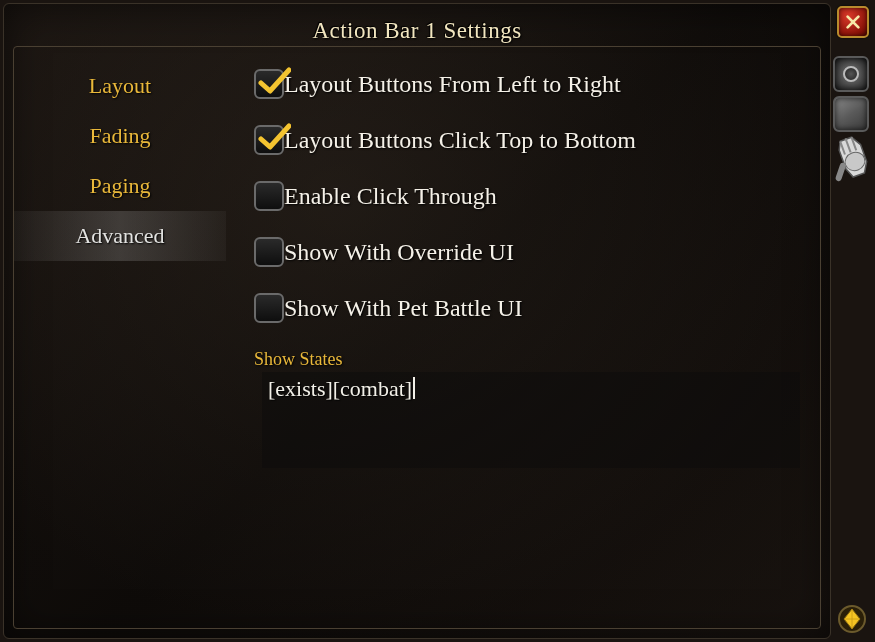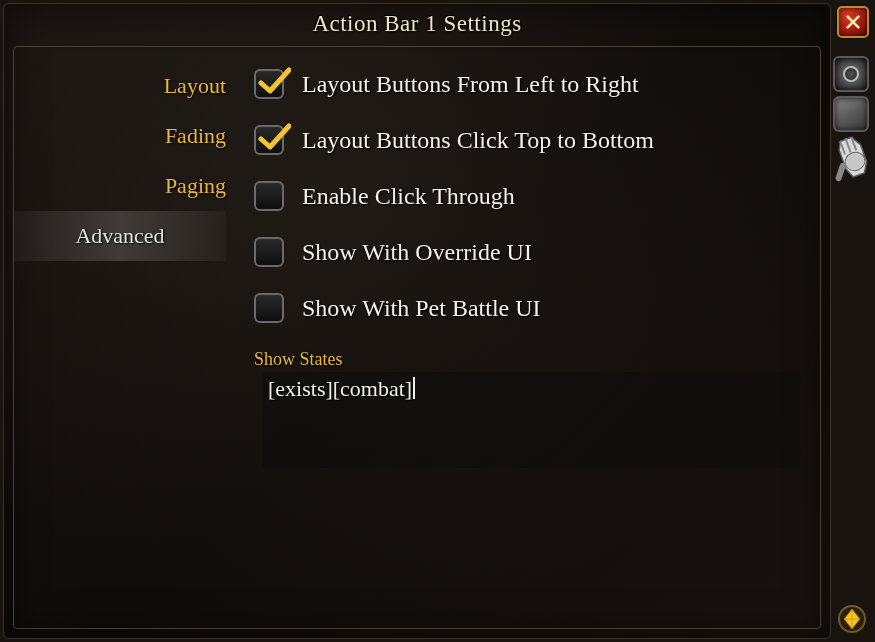--- a/index.html
+++ b/index.html
@@ -16,21 +16,21 @@
     width: 828px; height: 636px;
     background: radial-gradient(ellipse at 40% 30%, rgba(60,50,40,0.35) 0%, rgba(15,12,10,0.2) 70%),
                 linear-gradient(135deg, #1c1612 0%, #0e0b09 50%, #1a1410 100%);
     border: 1px solid #3a3228;
     border-radius: 6px;
     box-shadow: inset 0 0 40px rgba(0,0,0,0.6);
   }
   .titlebar {
     height: 40px;
     display: flex;
-    align-items: center;
+    align-items: flex-end;
     justify-content: center;
     position: relative;
   }
   .title {
     color: #f2e6c0;
     font-size: 23px;
     text-shadow: 1px 1px 2px #000, -1px -1px 1px #000;
     letter-spacing: 0.5px;
   }
   .inner-frame {
@@ -49,33 +49,32 @@
   }
   .sidebar-item {
     height: 50px;
     display: flex;
     align-items: center;
     justify-content: center;
     font-size: 22px;
     text-shadow: 1px 1px 2px #000;
     cursor: pointer;
   }
-  .sidebar-item.inactive { color: #e9b83a; justify-content: flex-end; }
+  .sidebar-item.inactive { color: #e9b83a; }
   .sidebar-item.active {
     background: linear-gradient(to right, rgba(190,190,190,0.05), rgba(190,190,190,0.22), rgba(190,190,190,0.05));
     color: #e2e2e0;
   }
   .main {
     flex: 1;
     padding: 22px 20px 20px 28px;
   }
   .opt-row {
     display: flex;
     align-items: center;
-    gap: 18px;
     margin-bottom: 26px;
   }
   .checkbox {
     width: 30px; height: 30px;
     border: 2px solid #6a6a6a;
     border-radius: 6px;
     background: linear-gradient(180deg, #2a2a2a 0%, #0e0e0e 100%);
     position: relative;
     flex-shrink: 0;
     cursor: pointer;

